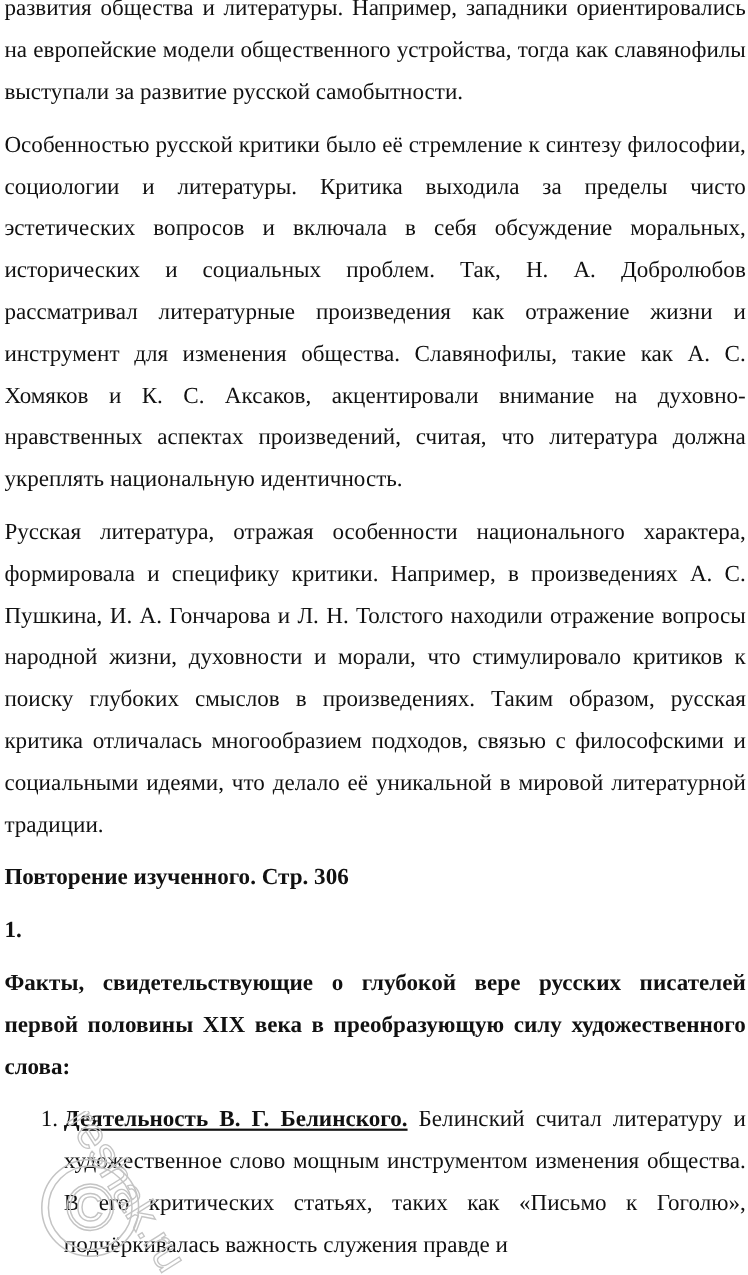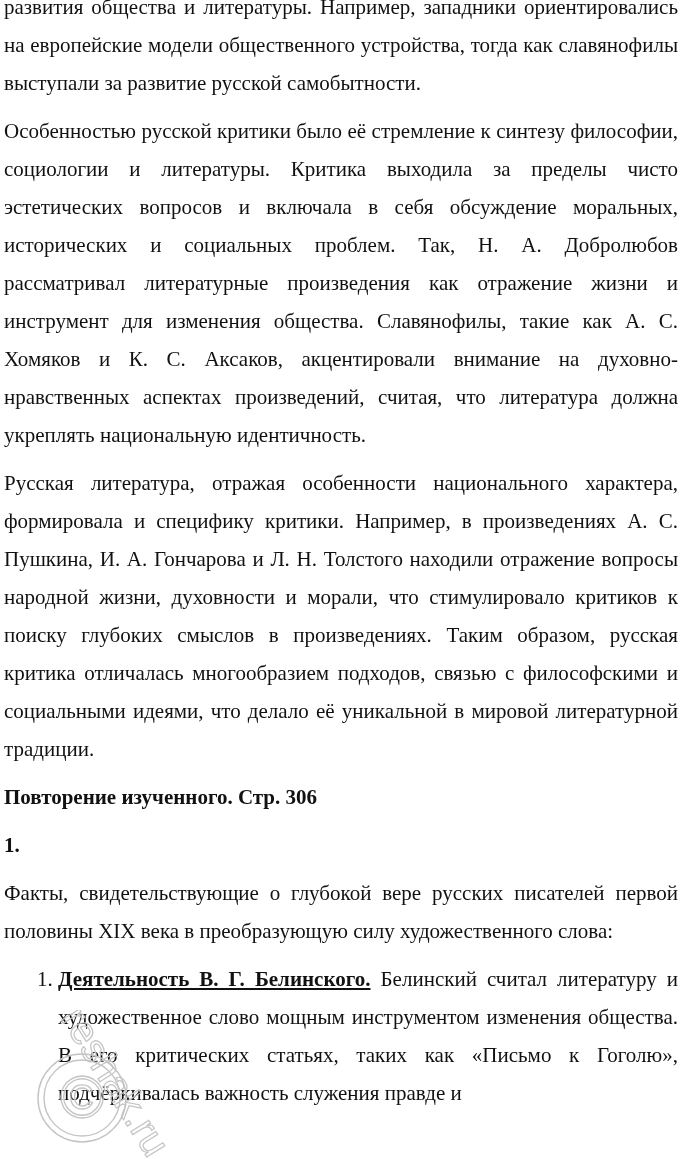--- a/index.html
+++ b/index.html
@@ -29,21 +29,21 @@
       text-align-last: left;
     }
     .heading {
       font-weight: bold;
     }
     .num-heading {
       font-weight: bold;
       margin-bottom: 10px;
     }
     .bold-para {
-      font-weight: normal;
+      font-weight: bold;
     }
     ol {
       margin: 0;
       padding-left: 54px;
     }
     ol li {
       text-align: justify;
       padding-left: 0;
     }
     ol li::marker {

